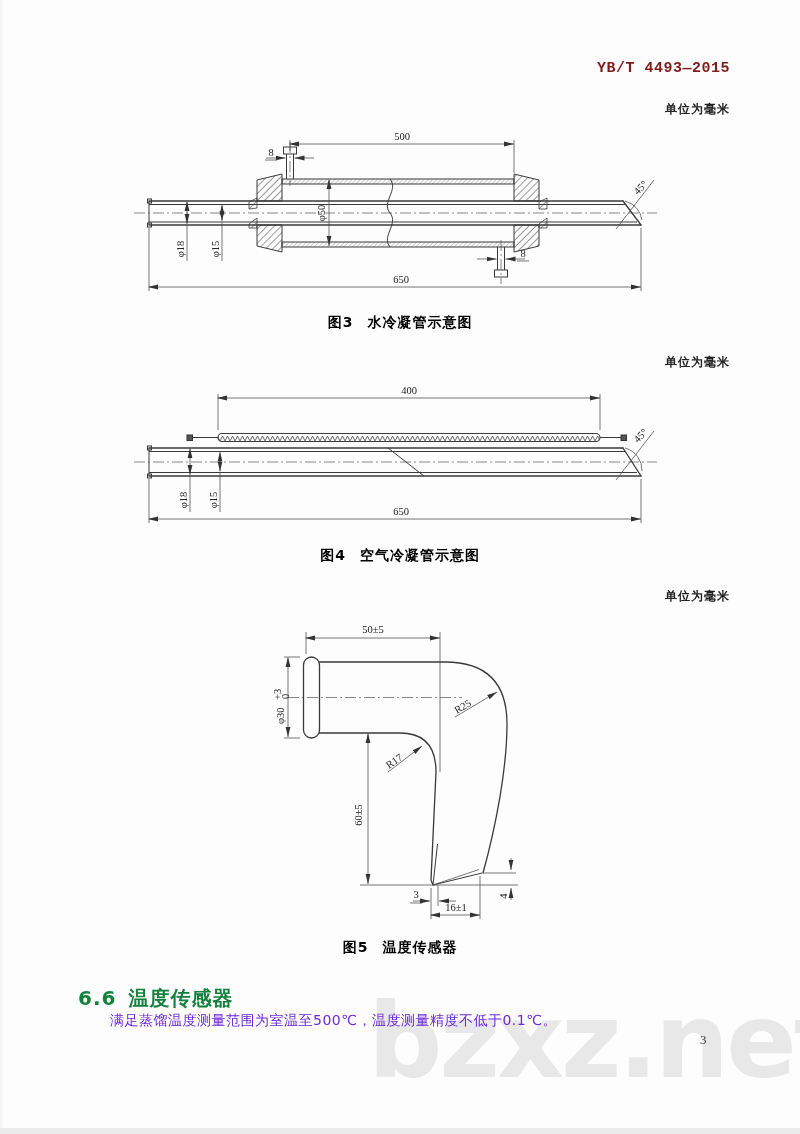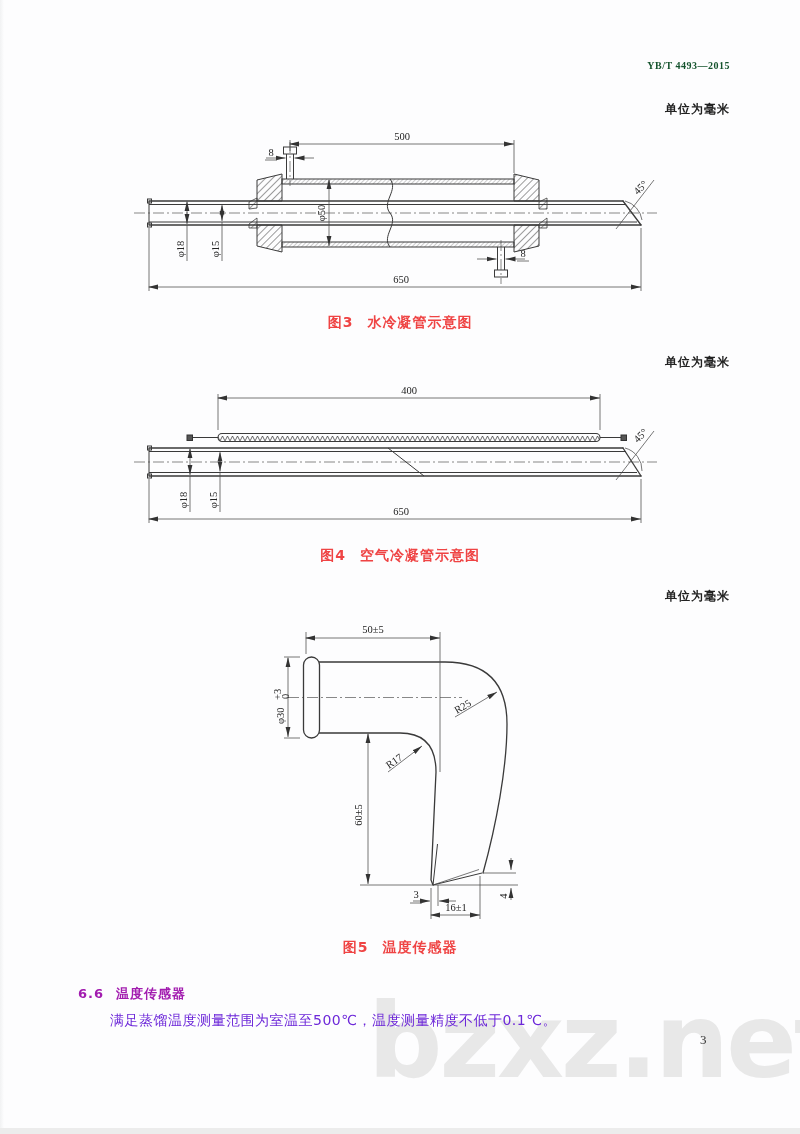--- a/index.html
+++ b/index.html
@@ -12,37 +12,37 @@
   .page-edge-bottom{position:absolute;left:0;right:0;bottom:0;height:6px;background:#ececec;}
   .page-edge-left{position:absolute;left:0;top:0;bottom:0;width:4px;background:linear-gradient(90deg,#f1f2f3,#fdfdfe);}
   .watermark{
     position:absolute;left:368px;top:980px;z-index:0;
     font-size:104px;font-weight:bold;letter-spacing:-3px;
     color:#e8e8e8;font-family:"DejaVu Sans",sans-serif;
     user-select:none;white-space:nowrap;
   }
   .hdr-standard{
     position:absolute;top:60px;right:70px;z-index:2;
-    font-size:10px;font-weight:bold;letter-spacing:.5px;
-    font-family:Liberation Serif, serif;color:#14532d;
+    font-size:15px;font-weight:bold;letter-spacing:.5px;
+    font-family:Liberation Mono, monospace;color:#7f1d1d;
   }
   .unit-note{
     position:absolute;right:70px;z-index:2;font-size:12px;color:#222;
     font-weight:600;letter-spacing:1px;
   }
   .unit-1{top:101px;} .unit-2{top:354px;} .unit-3{top:588px;}
   .fig-caption{
     position:absolute;left:0;width:800px;text-align:center;z-index:2;
-    font-size:14px;font-weight:bold;color:#ef4444;letter-spacing:1px;
+    font-size:14px;font-weight:bold;color:#000000;letter-spacing:1px;
   }
   .cap-3{top:314px;} .cap-4{top:547px;} .cap-5{top:939px;}
   .fig-caption .cap-label{margin-right:14px;}
   .sec-heading{
     position:absolute;left:78px;top:985px;z-index:2;
-    font-size:13px;font-weight:bold;color:#a21caf;letter-spacing:1px;
+    font-size:20px;font-weight:bold;color:#15803d;letter-spacing:1px;
   }
   .sec-heading .sec-num{margin-right:12px;}
   .sec-body{
     position:absolute;left:110px;top:1012px;z-index:2;
     font-size:14px;color:#6d28d9;letter-spacing:.5px;
   }
   .page-num{
     position:absolute;left:700px;top:1032px;z-index:2;
     font-size:13px;color:#333;font-family:"Liberation Serif",serif;
   }

